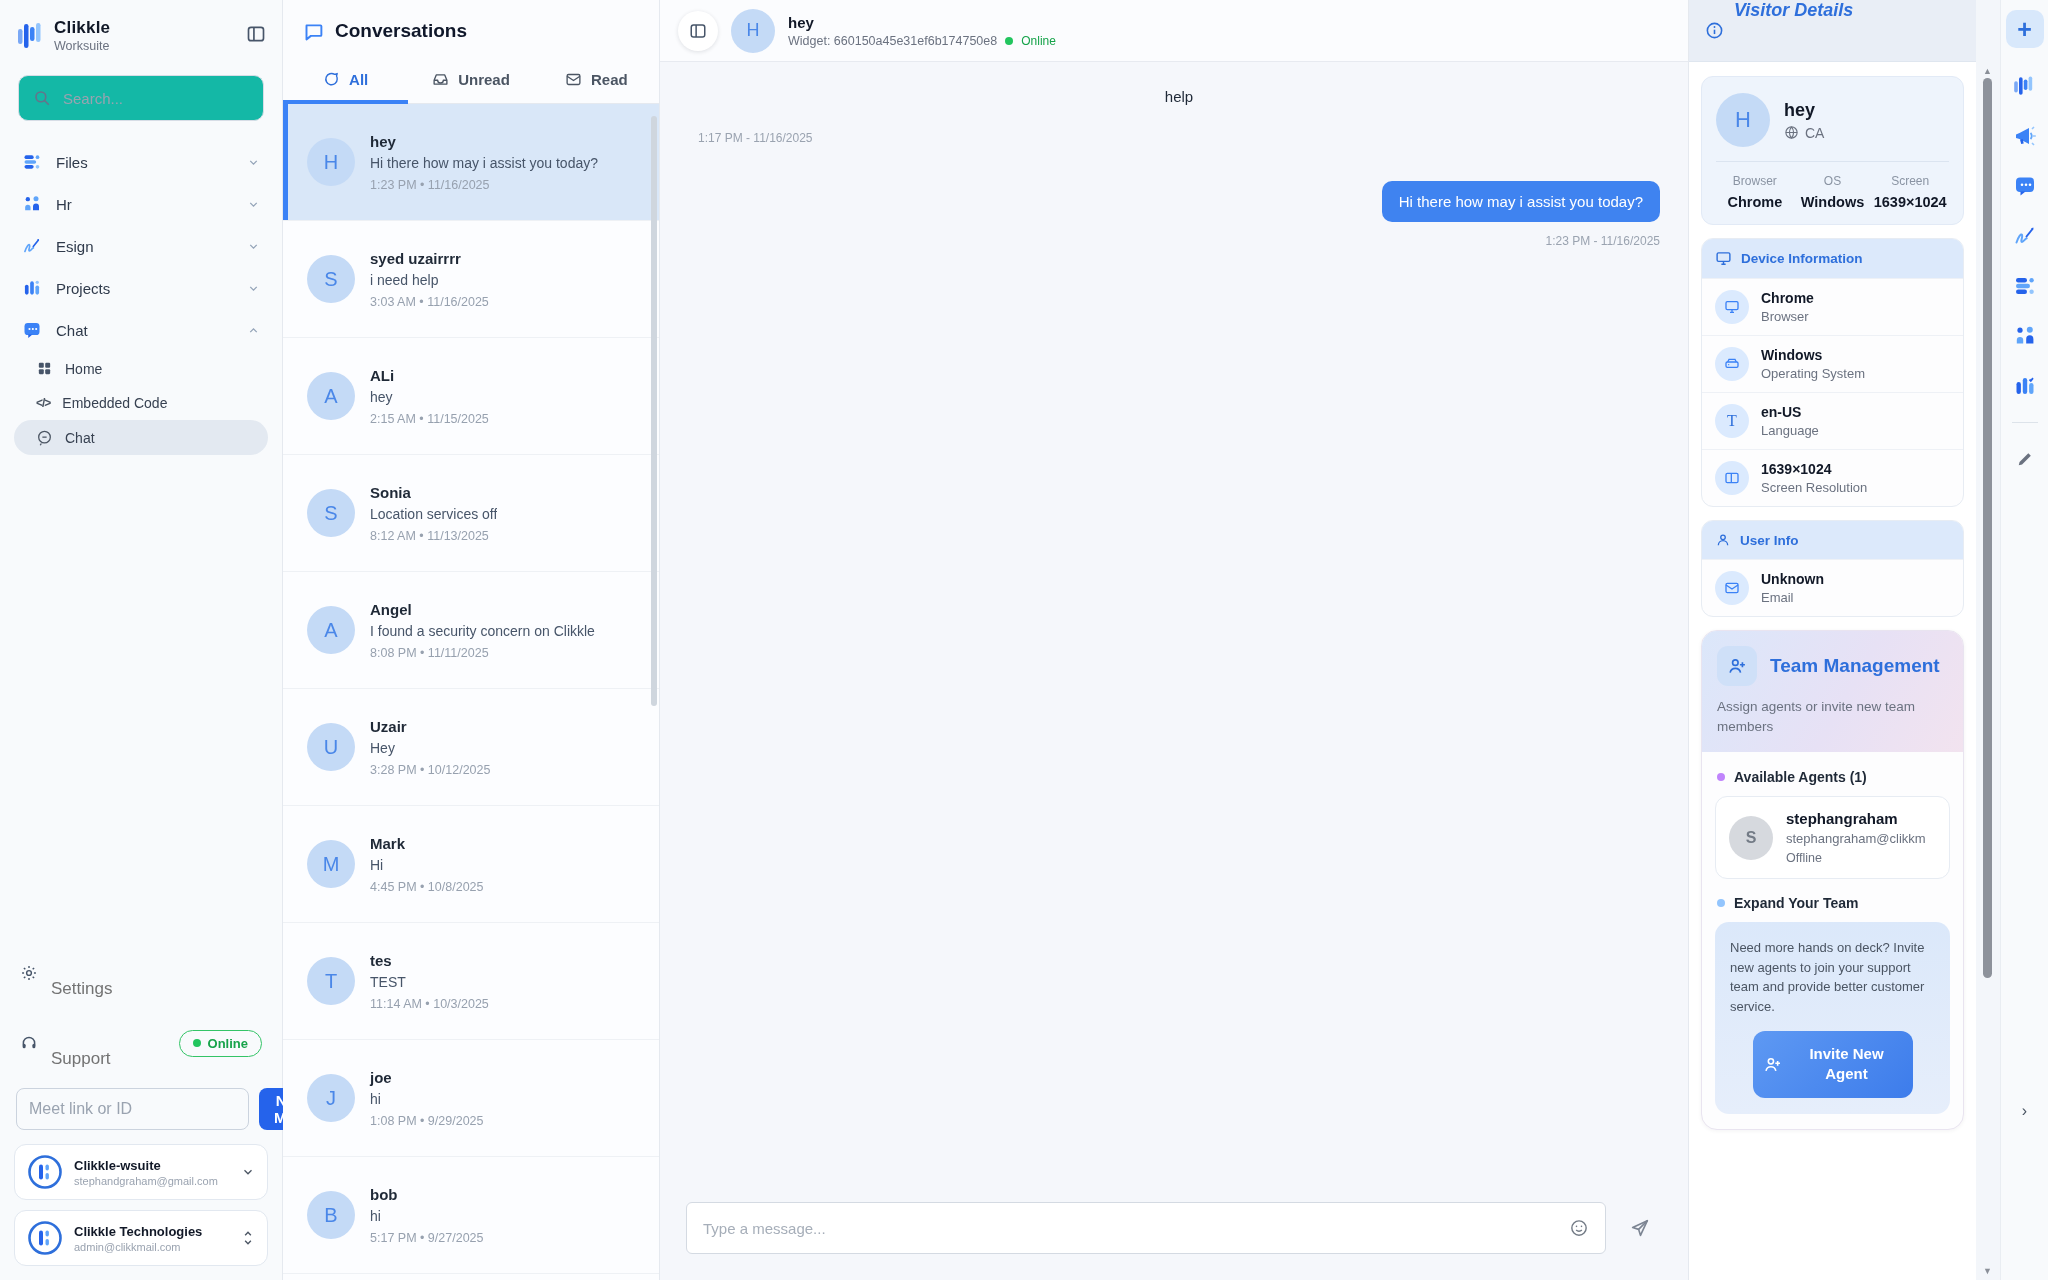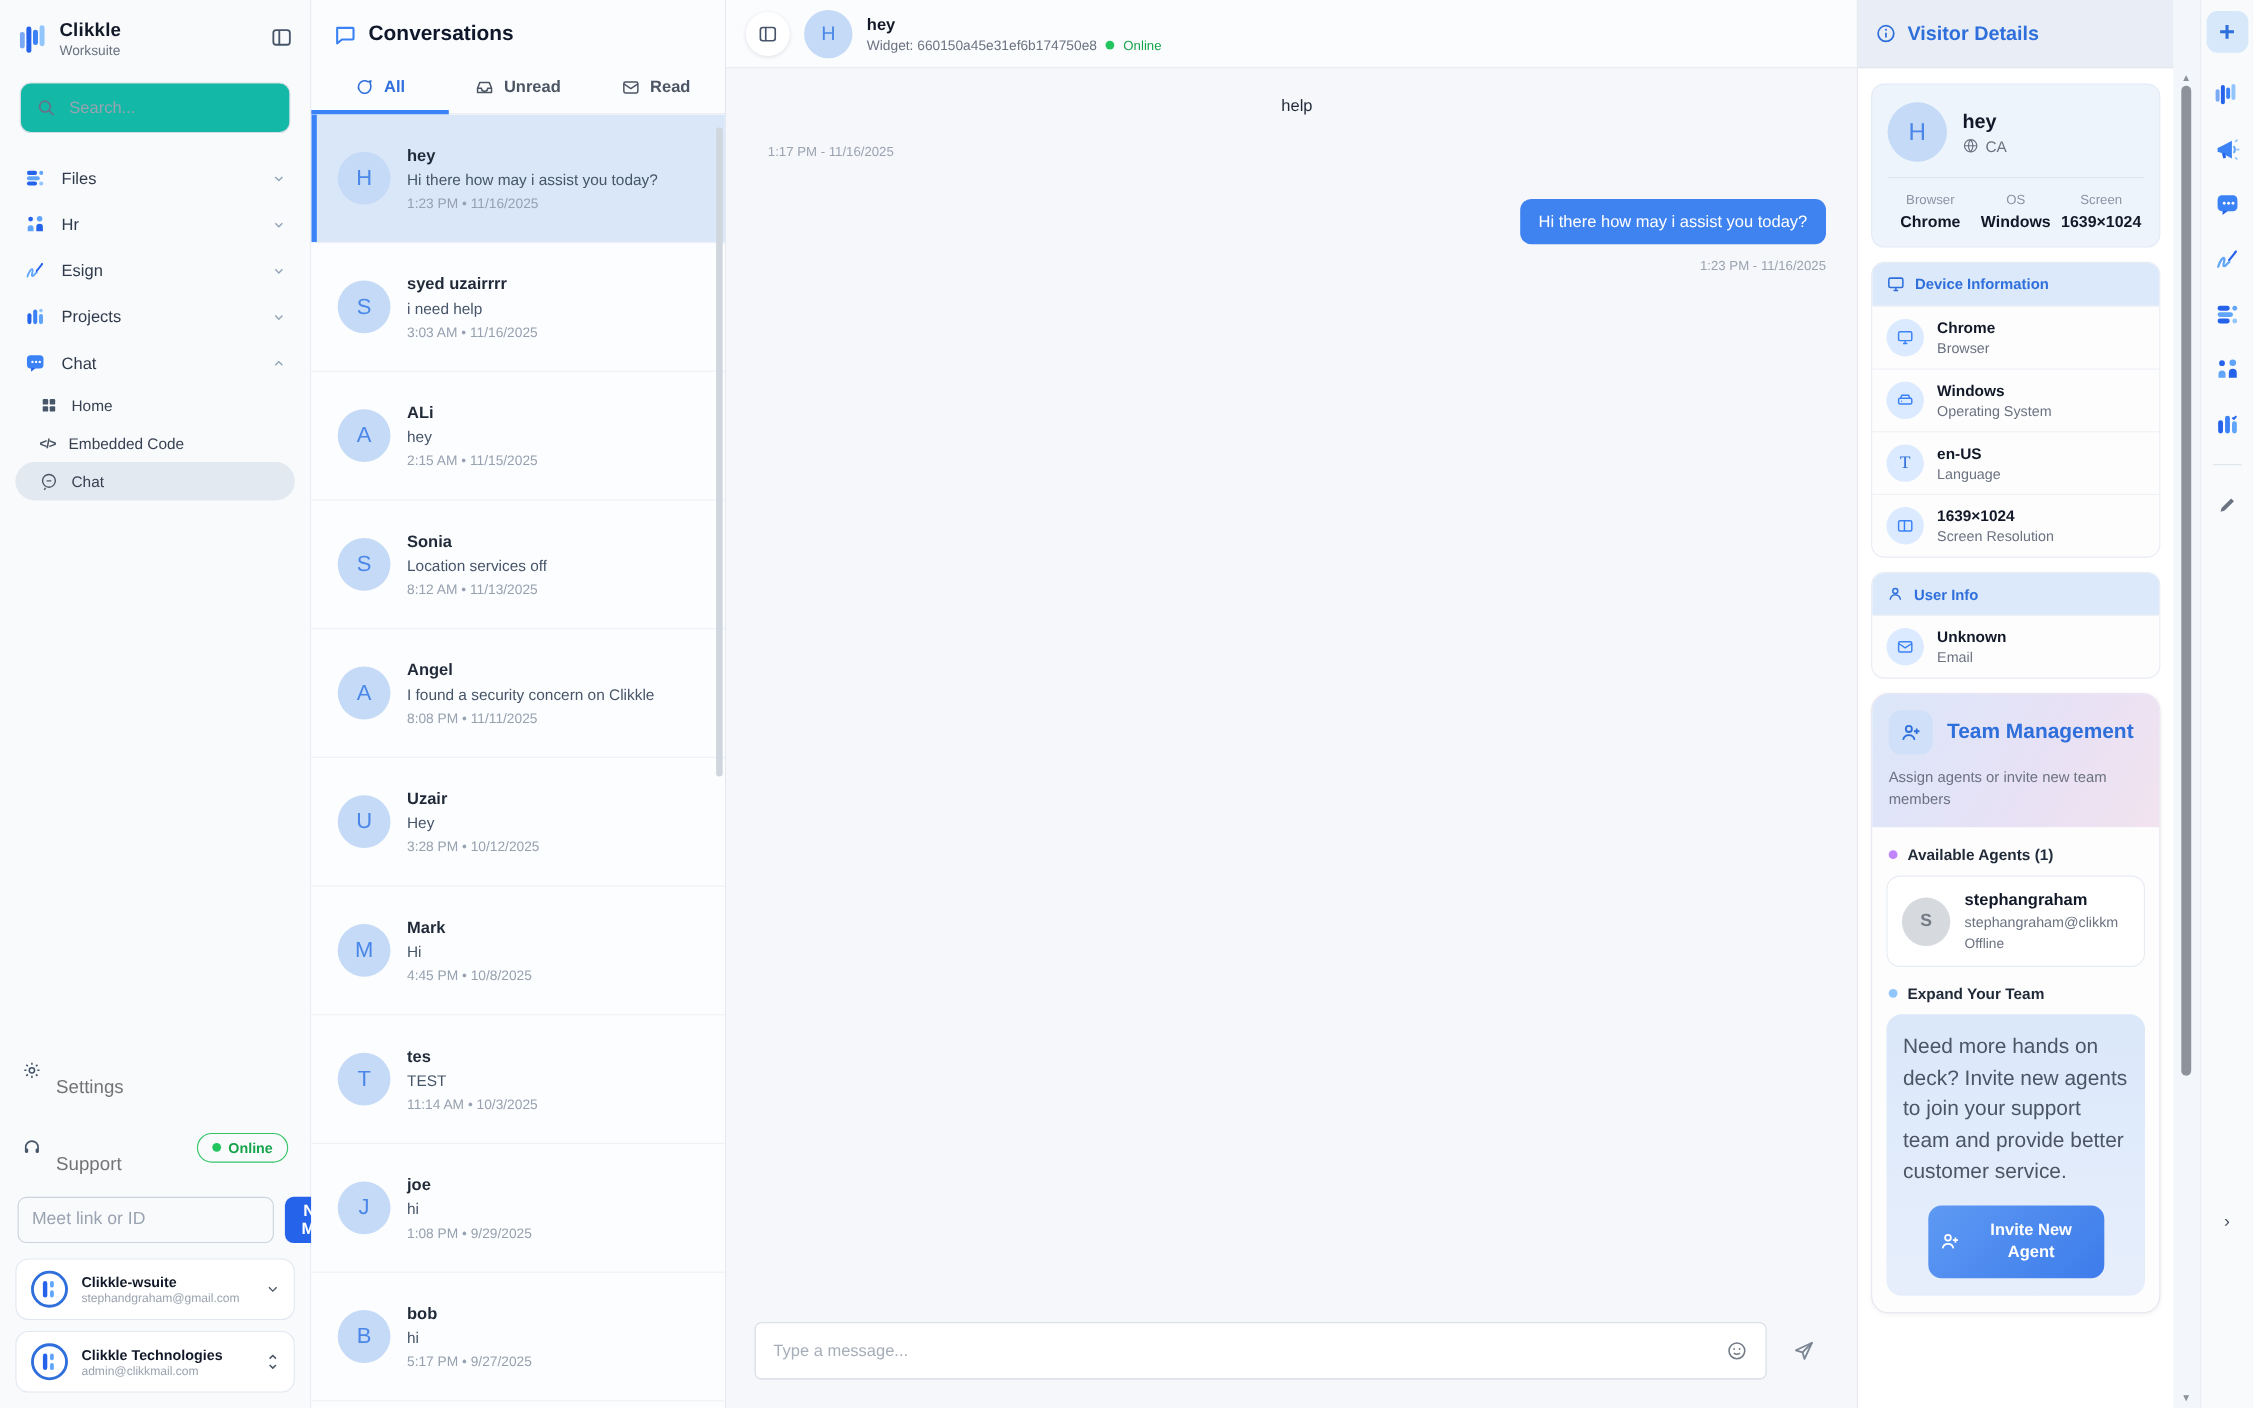--- a/index.html
+++ b/index.html
@@ -106,22 +106,22 @@
   .composer-input { flex:1; height:52px; background:#fff; border:1px solid #d4dae2; border-radius:6px;
     display:flex; align-items:center; padding:0 16px; gap:10px; }
   .composer-input input { flex:1; border:0; outline:0; font-size:15px; color:#334155; background:transparent;
     font-family:"Liberation Sans", sans-serif; }
   .composer-input input::placeholder { color:#a6aeb9; }
   .send-btn { width:44px; height:44px; border-radius:50%; display:flex; align-items:center; justify-content:center;
     cursor:pointer; }
 
   
   .visitor { width:288px; flex:none; background:#fff; border-left:1px solid #e5e9ef; display:flex; flex-direction:column; }
-  .visitor-head { height:62px; flex:none; background:#e9eef6; display:flex; align-items:center; gap:10px;
-    padding:0 16px; border-bottom:1px solid #dfe6ef; }
+  .visitor-head { height:62px; flex:none; background:#e9eef6; display:flex; gap:10px;
+    padding:0 16px; border-bottom:1px solid #dfe6ef;font-style:italic; }
   .visitor-title { font-size:18px; font-weight:bold; color:#2e6fdb; }
   .visitor-body { flex:1; overflow:hidden; padding:14px 12px; display:flex; flex-direction:column; gap:13px; }
   .vcard { background:#eef4fc; border:1px solid #e2eaf6; border-radius:12px; padding:16px 14px 14px 14px; }
   .vcard-top { display:flex; align-items:center; gap:14px; }
   .vcard .avatar { width:54px; height:54px; font-size:22px; }
   .vname { font-size:18px; font-weight:bold; color:#111827; }
   .vloc { display:flex; align-items:center; gap:6px; color:#6b7280; font-size:14px; margin-top:4px; }
   .vdivider { height:1px; background:#dbe4f0; margin:14px 0 12px 0; }
   .vsummary { display:flex; }
   .vsum-col { flex:1; text-align:center; }
@@ -154,21 +154,21 @@
   .bullet-label { font-size:14px; font-weight:bold; color:#1f2937; }
   .agent-card { border:1px solid #e7ecf3; border-radius:12px; background:#fff; padding:13px;
     display:flex; align-items:center; gap:13px; margin-bottom:16px; }
   .agent-avatar { width:44px; height:44px; border-radius:50%; background:#d6d9de; color:#737b86;
     display:flex; align-items:center; justify-content:center; font-size:16px; font-weight:bold; flex:none; }
   .agent-meta { min-width:0; flex:1; }
   .agent-name { font-size:15px; font-weight:bold; color:#111827; }
   .agent-email { font-size:13px; color:#6b7280; margin-top:4px; white-space:nowrap; overflow:hidden; }
   .agent-status { font-size:12.5px; color:#6b7280; margin-top:5px; }
   .invite-card { background:linear-gradient(180deg,#dbe8fa 0%,#e6eefb 100%); border-radius:14px; padding:16px 15px; }
-  .invite-pitch { font-size:19px; color:#4b5563; line-height:1.5; }
+  .invite-pitch { font-size:13px; color:#4b5563; line-height:1.5; }
   .invite-btn { margin:15px auto 0 auto; width:160px; background:linear-gradient(135deg,#5e99f3,#3d7ceb);
     border:0; border-radius:12px; color:#fff; font-weight:bold; font-size:15px; padding:13px 10px;
     display:flex; align-items:center; justify-content:center; gap:9px; cursor:pointer; line-height:1.35;
     font-family:"Liberation Sans", sans-serif; }
 
   
   .vscroll { width:24px; flex:none; position:relative; background:#f3f6fa; }
   .vscroll .up { position:absolute; top:66px; left:7px; color:#8a8f98; font-size:9px; }
   .vscroll .thumb { position:absolute; top:78px; left:7px; width:9px; height:900px; background:#8d929b; border-radius:5px; }
   .vscroll .down { position:absolute; bottom:4px; left:7px; color:#8a8f98; font-size:9px; }

